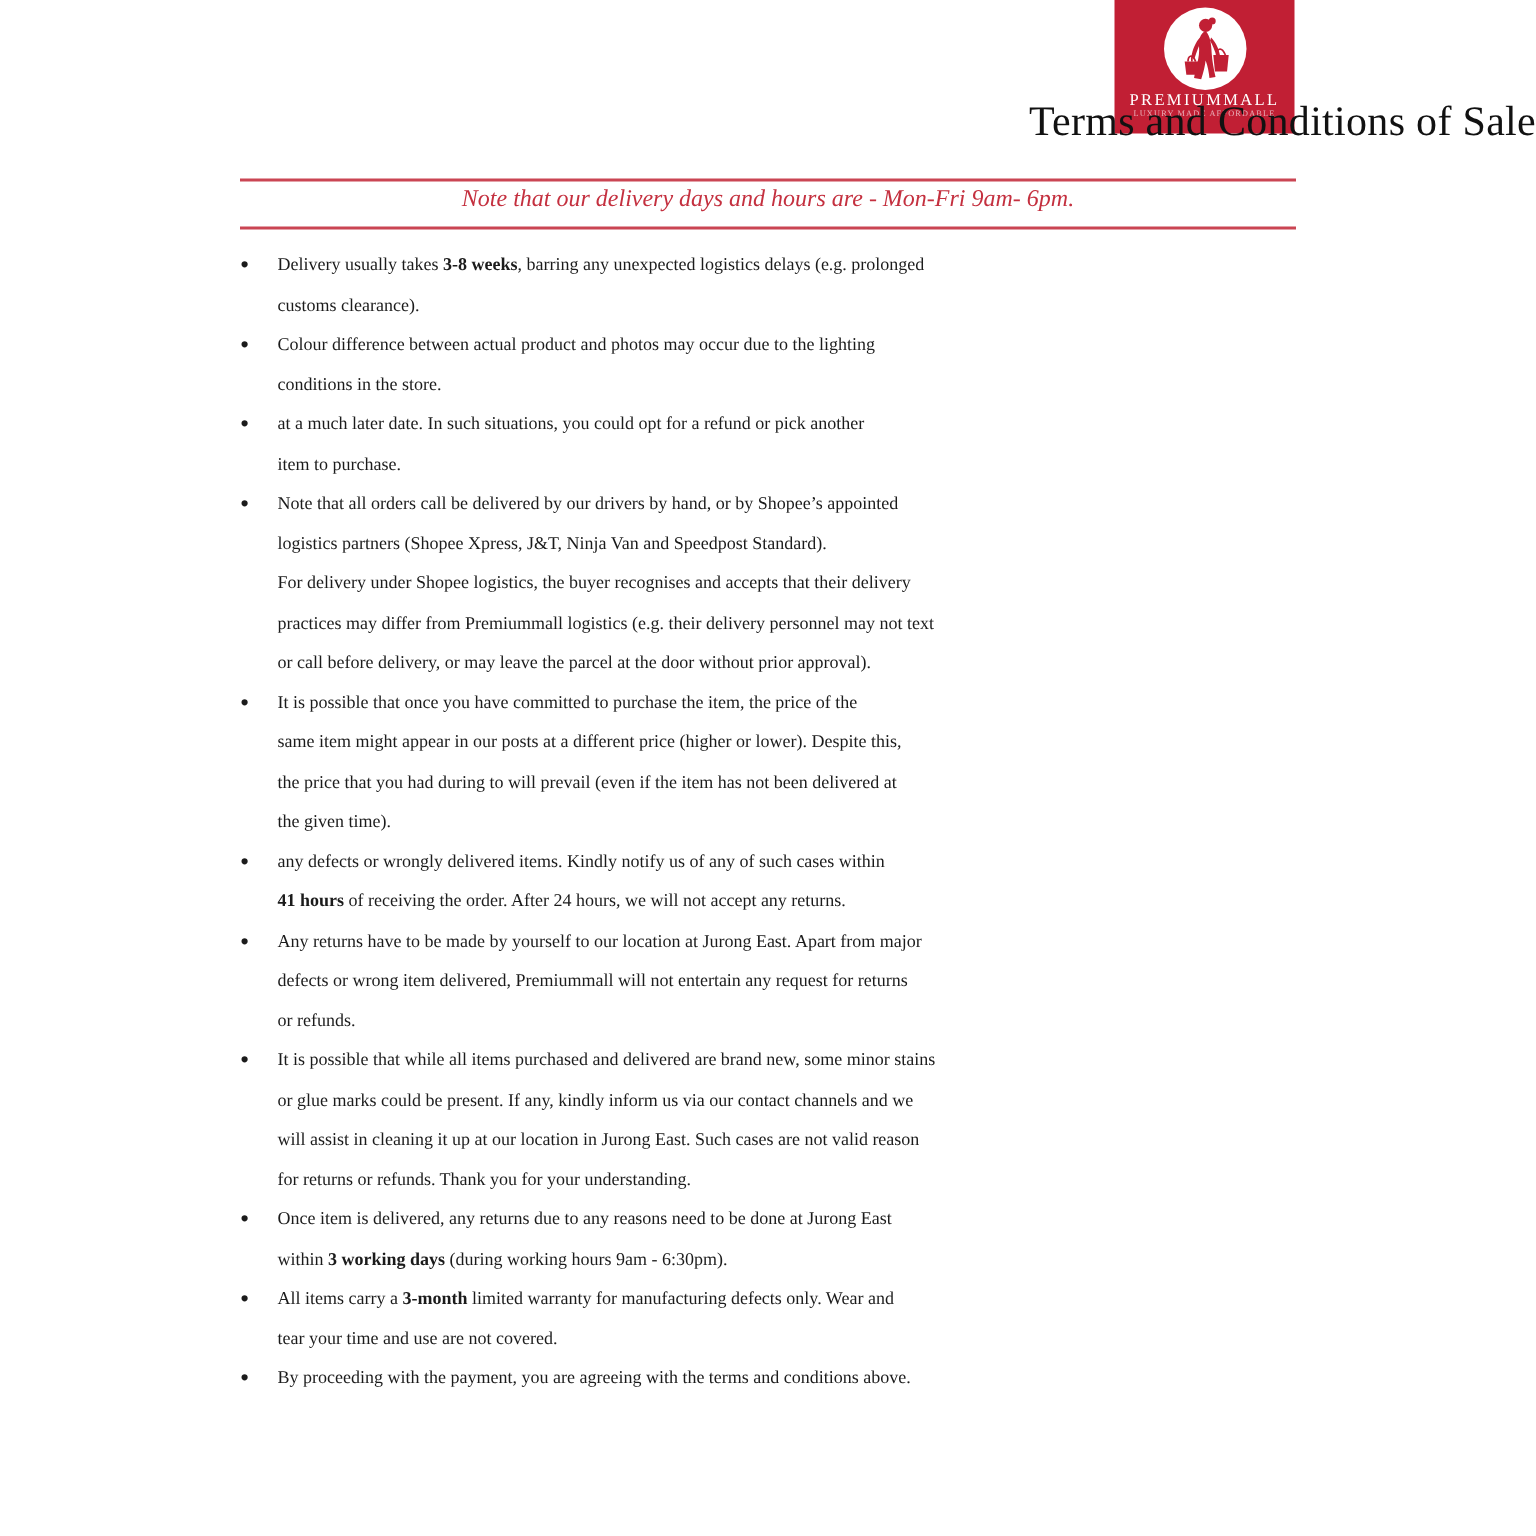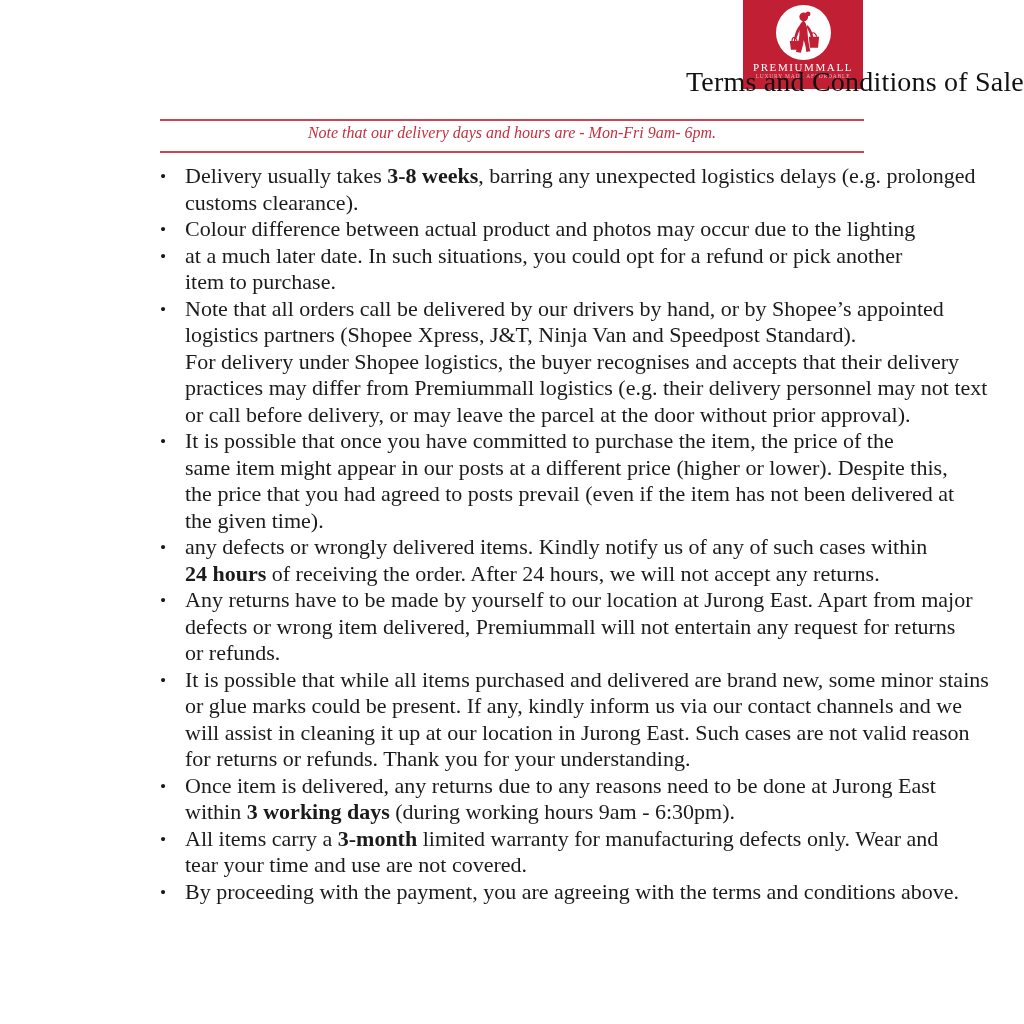--- a/index.html
+++ b/index.html
@@ -94,21 +94,21 @@
   .term { display: flex; }
   .term-bullet {
     width: 25px;
     flex: 0 0 25px;
     font-size: 17.5px;
     line-height: 26.5px;
     color: #1b1b1b;
   }
   .term-lines { flex: 1 1 auto; min-width: 0; }
   .term-line {
-    font-size: 22px;
+    font-size: 12px;
     line-height: 26.5px;
     white-space: nowrap;
     color: #1b1b1b;
   }
   .term-line b { font-weight: bold; }
 </style>
 </head>
 <body>
 
 <div class="page">
@@ -146,20 +146,21 @@
         <span class="term-bullet">•</span>
         <div class="term-lines">
           <div class="term-line">Delivery usually takes <b>3-8 weeks</b>, barring any unexpected logistics delays (e.g. prolonged</div>
           <div class="term-line">customs clearance).</div>
         </div>
       </div>
       <div class="term">
         <span class="term-bullet">•</span>
         <div class="term-lines">
           <div class="term-line">Colour difference between actual product and photos may occur due to the lighting</div>
+          <div class="term-line">conditions in the store.</div>
         </div>
       </div>
       <div class="term">
         <span class="term-bullet">•</span>
         <div class="term-lines">
           <div class="term-line">at a much later date. In such situations, you could opt for a refund or pick another</div>
           <div class="term-line">item to purchase.</div>
         </div>
       </div>
       <div class="term">
@@ -170,29 +171,29 @@
           <div class="term-line">For delivery under Shopee logistics, the buyer recognises and accepts that their delivery</div>
           <div class="term-line">practices may differ from Premiummall logistics (e.g. their delivery personnel may not text</div>
           <div class="term-line">or call before delivery, or may leave the parcel at the door without prior approval).</div>
         </div>
       </div>
       <div class="term">
         <span class="term-bullet">•</span>
         <div class="term-lines">
           <div class="term-line">It is possible that once you have committed to purchase the item, the price of the</div>
           <div class="term-line">same item might appear in our posts at a different price (higher or lower). Despite this,</div>
-          <div class="term-line">the price that you had agreed to posts prevail (even if the item has not been delivered at</div>
+          <div class="term-line">the price that you had during to will prevail (even if the item has not been delivered at</div>
           <div class="term-line">the given time).</div>
         </div>
       </div>
       <div class="term">
         <span class="term-bullet">•</span>
         <div class="term-lines">
           <div class="term-line">any defects or wrongly delivered items. Kindly notify us of any of such cases within</div>
-          <div class="term-line"><b>24 hours</b> of receiving the order. After 24 hours, we will not accept any returns.</div>
+          <div class="term-line"><b>41 hours</b> of receiving the order. After 24 hours, we will not accept any returns.</div>
         </div>
       </div>
       <div class="term">
         <span class="term-bullet">•</span>
         <div class="term-lines">
           <div class="term-line">Any returns have to be made by yourself to our location at Jurong East. Apart from major</div>
           <div class="term-line">defects or wrong item delivered, Premiummall will not entertain any request for returns</div>
           <div class="term-line">or refunds.</div>
         </div>
       </div>

